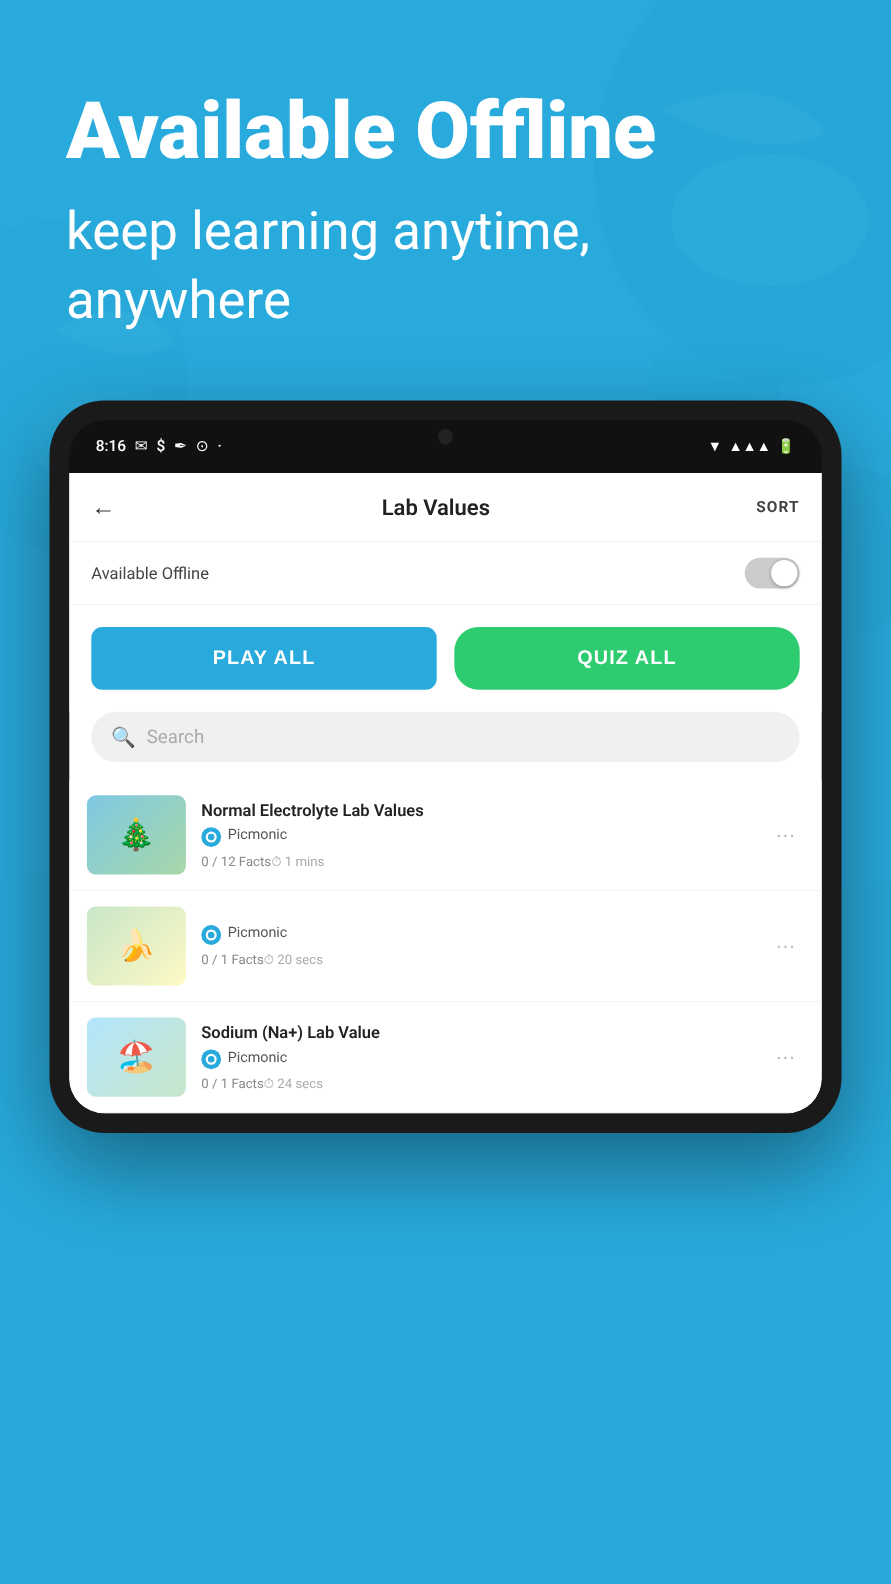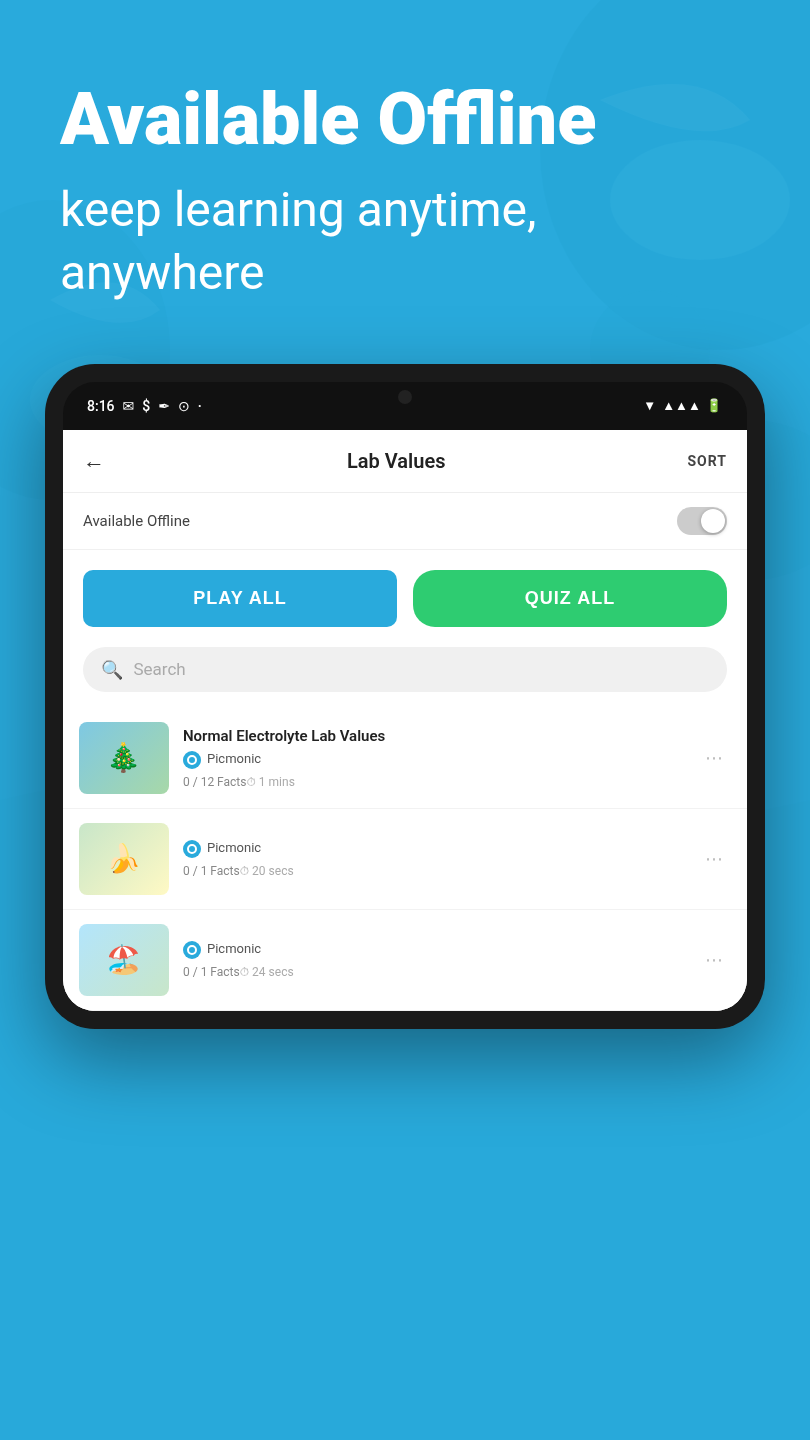--- a/index.html
+++ b/index.html
@@ -409,20 +409,21 @@
             </div>
           </div>
           <div class="item-more">⋯</div>
         </div>
 
         <div class="list-item">
           <div class="item-thumb thumb-3">
             <div class="item-thumb-img">🏖️</div>
           </div>
           <div class="item-info">
+            <div class="item-title">Sodium (Na+) Lab Value</div>
             <div class="item-source">
               <div class="picmonic-icon">
                 <div class="picmonic-icon-inner"></div>
               </div>
               <span class="item-source-name">Picmonic</span>
             </div>
             <div class="item-meta">
               <span class="item-facts">0 / 1 Facts</span>
               <span class="item-time">⏱ <span>24 secs</span></span>
             </div>

